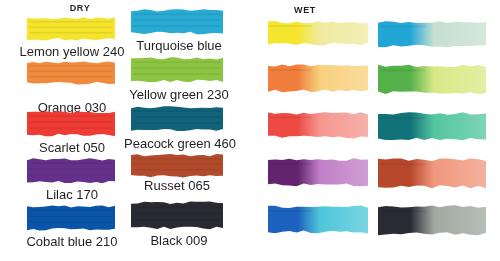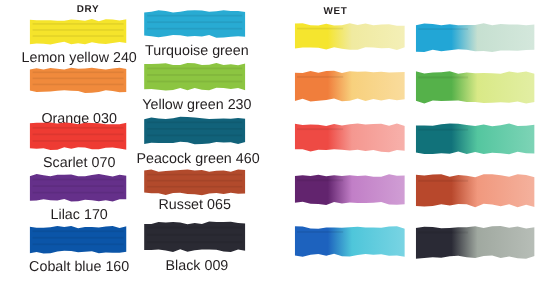--- a/index.html
+++ b/index.html
@@ -88,21 +88,21 @@
       </svg>
     </div>
     <div class="swatch" style="left: 27px; top: 110px; width: 88px; height: 27px;">
       <svg viewBox="0 0 100 100" preserveAspectRatio="none">
         <path d="M0.00,7.85L7.14,6.15L14.29,6.22L21.43,4.87L28.57,8.57L35.71,5.46L42.86,6.36L50.00,10.72L57.14,5.69L64.29,7.08L71.43,7.35L78.57,10.65L85.71,10.77L92.86,11.21L100.00,6.08L100.00,50.00L100.00,97.11L92.86,92.49L85.71,88.83L78.57,90.34L71.43,95.34L64.29,95.10L57.14,89.38L50.00,88.73L42.86,93.29L35.71,88.40L28.57,96.81L21.43,97.57L14.29,91.56L7.14,93.76L0.00,92.10L0.00,50.00Z" fill="#EE3B33"></path>
         <rect x="3" y="20" width="94" height="6" fill="#000" opacity="0.07"></rect>
         <rect x="3" y="42" width="94" height="6" fill="#000" opacity="0.07"></rect>
         <rect x="3" y="64" width="94" height="6" fill="#000" opacity="0.07"></rect>
       </svg>
     </div>
-    <div class="caption" style="left: 17px; top: 140px; width: 110px;">Scarlet 070</div>
+    <div class="caption" style="left: 17px; top: 140px; width: 110px;">Scarlet 050</div>
     <div class="swatch" style="left: 268px; top: 111px; width: 100px; height: 28px;">
       <svg viewBox="0 0 100 100" preserveAspectRatio="none">
         <defs>
           <linearGradient id="g_wetswatchscarlet070" x1="0" x2="1" y1="0" y2="0">
             <stop offset="0" stop-color="#EE4A44" stop-opacity="1"></stop>
             <stop offset="0.3" stop-color="#EE4A44" stop-opacity="1"></stop>
             <stop offset="0.52" stop-color="#F4928A" stop-opacity="0.95"></stop>
             <stop offset="1" stop-color="#F4928A" stop-opacity="0.72"></stop>
           </linearGradient>
         </defs>
@@ -134,21 +134,21 @@
       </svg>
     </div>
     <div class="swatch" style="left: 27px; top: 204px; width: 88px; height: 27px;">
       <svg viewBox="0 0 100 100" preserveAspectRatio="none">
         <path d="M0.00,7.89L7.14,11.62L14.29,11.34L21.43,9.54L28.57,5.34L35.71,8.56L42.86,5.67L50.00,12.80L57.14,8.76L64.29,9.03L71.43,10.73L78.57,6.69L85.71,5.36L92.86,11.90L100.00,6.10L100.00,50.00L100.00,91.81L92.86,95.82L85.71,95.48L78.57,94.64L71.43,96.79L64.29,90.61L57.14,92.17L50.00,93.85L42.86,89.88L35.71,88.56L28.57,91.16L21.43,97.46L14.29,97.99L7.14,92.89L0.00,97.52L0.00,50.00Z" fill="#0B55A8"></path>
         <rect x="3" y="20" width="94" height="6" fill="#000" opacity="0.07"></rect>
         <rect x="3" y="42" width="94" height="6" fill="#000" opacity="0.07"></rect>
         <rect x="3" y="64" width="94" height="6" fill="#000" opacity="0.07"></rect>
       </svg>
     </div>
-    <div class="caption" style="left: 17px; top: 234px; width: 110px;">Cobalt blue 160</div>
+    <div class="caption" style="left: 17px; top: 234px; width: 110px;">Cobalt blue 210</div>
     <div class="swatch" style="left: 268px; top: 204px; width: 100px; height: 30px;">
       <svg viewBox="0 0 100 100" preserveAspectRatio="none">
         <defs>
           <linearGradient id="g_wetswatchcobaltblue160" x1="0" x2="1" y1="0" y2="0">
             <stop offset="0" stop-color="#1D62BE" stop-opacity="1"></stop>
             <stop offset="0.3" stop-color="#1D62BE" stop-opacity="1"></stop>
             <stop offset="0.52" stop-color="#45C3D8" stop-opacity="0.95"></stop>
             <stop offset="1" stop-color="#45C3D8" stop-opacity="0.72"></stop>
           </linearGradient>
         </defs>
@@ -157,21 +157,21 @@
       </svg>
     </div>
     <div class="swatch" style="left: 131px; top: 8px; width: 92px; height: 27px;">
       <svg viewBox="0 0 100 100" preserveAspectRatio="none">
         <path d="M0.00,12.40L7.14,9.85L14.29,4.90L21.43,7.37L28.57,12.73L35.71,10.11L42.86,5.32L50.00,4.84L57.14,5.80L64.29,10.00L71.43,7.93L78.57,4.71L85.71,7.16L92.86,7.74L100.00,10.60L100.00,50.00L100.00,94.16L92.86,92.49L85.71,93.81L78.57,96.79L71.43,97.51L64.29,88.36L57.14,93.56L50.00,91.41L42.86,93.17L35.71,88.64L28.57,88.33L21.43,92.41L14.29,96.20L7.14,92.46L0.00,90.23L0.00,50.00Z" fill="#28ABD3"></path>
         <rect x="3" y="20" width="94" height="6" fill="#000" opacity="0.07"></rect>
         <rect x="3" y="42" width="94" height="6" fill="#000" opacity="0.07"></rect>
         <rect x="3" y="64" width="94" height="6" fill="#000" opacity="0.07"></rect>
       </svg>
     </div>
-    <div class="caption" style="left: 124px; top: 38px; width: 110px;">Turquoise green</div>
+    <div class="caption" style="left: 124px; top: 38px; width: 110px;">Turquoise blue</div>
     <div class="swatch" style="left: 378px; top: 20px; width: 108px; height: 28px;">
       <svg viewBox="0 0 100 100" preserveAspectRatio="none">
         <defs>
           <linearGradient id="g_wetswatchturquoiseblue" x1="0" x2="1" y1="0" y2="0">
             <stop offset="0" stop-color="#22A6D6" stop-opacity="1"></stop>
             <stop offset="0.3" stop-color="#22A6D6" stop-opacity="1"></stop>
             <stop offset="0.52" stop-color="#C3DECE" stop-opacity="0.95"></stop>
             <stop offset="1" stop-color="#C3DECE" stop-opacity="0.72"></stop>
           </linearGradient>
         </defs>

